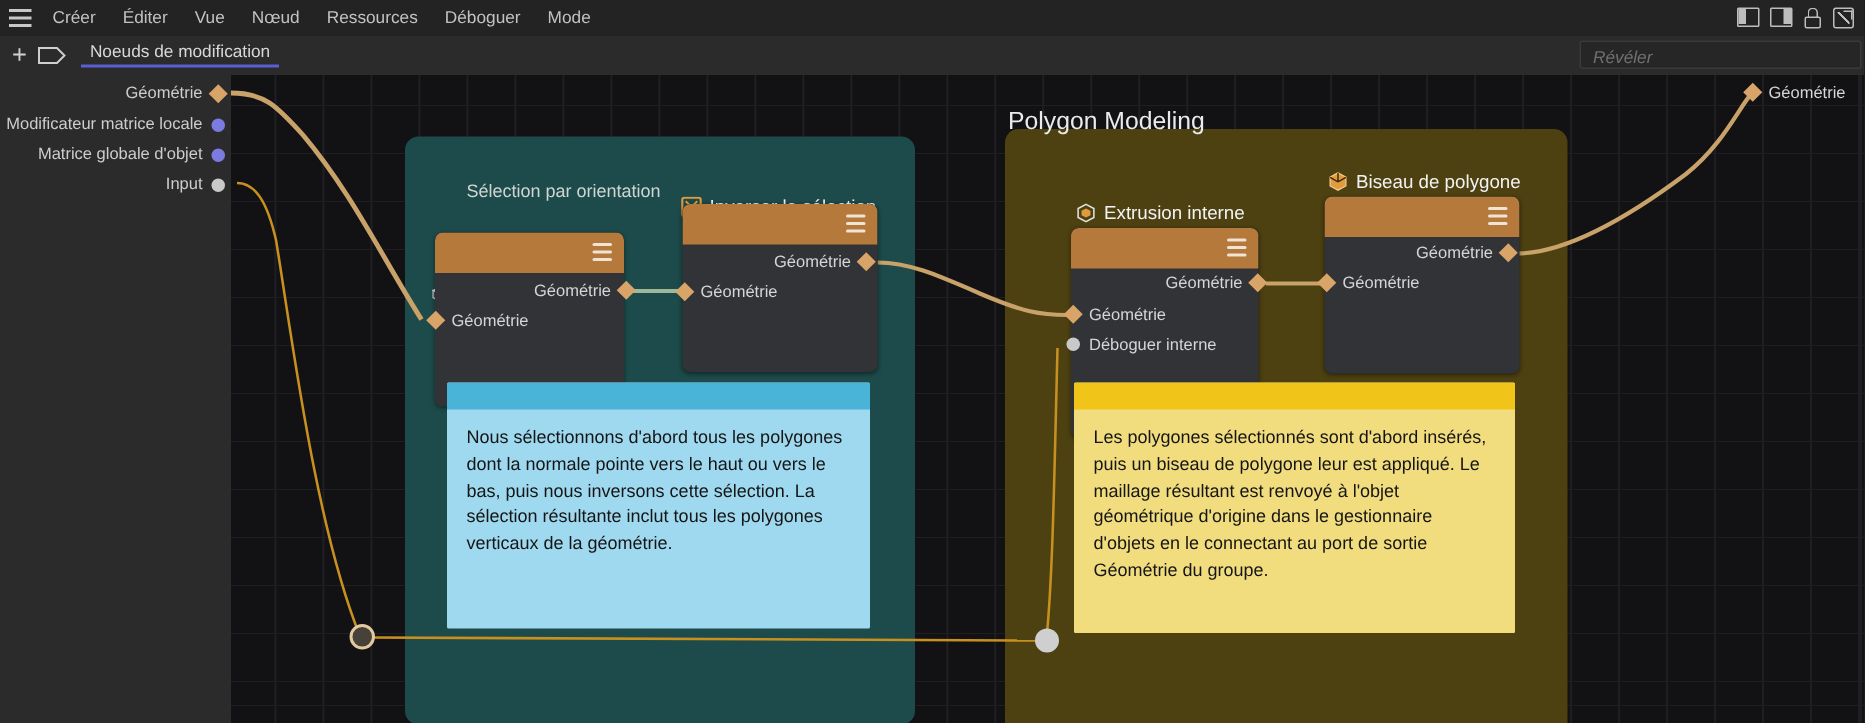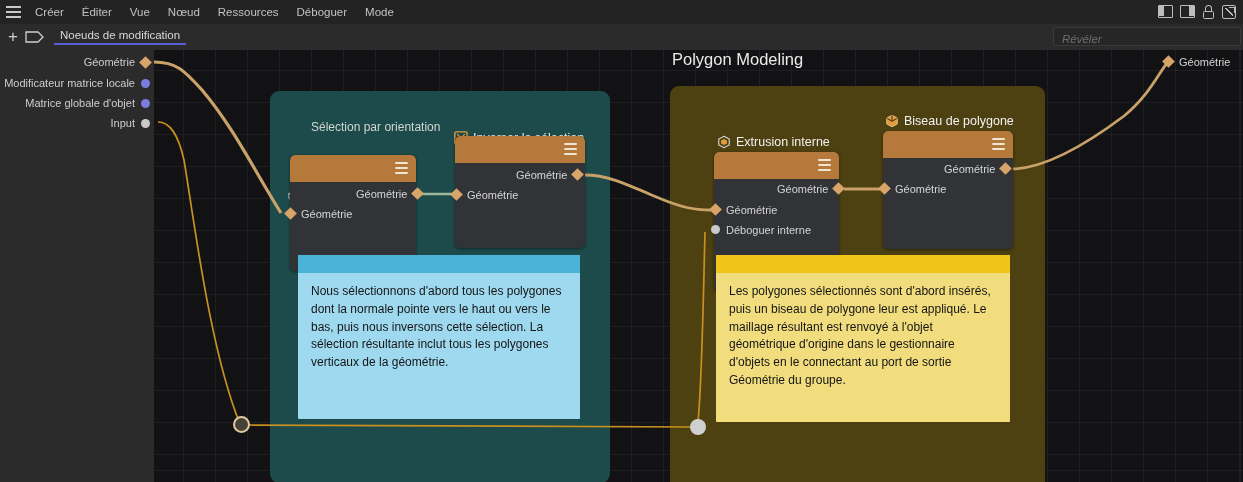--- a/index.html
+++ b/index.html
@@ -209,21 +209,21 @@
 
       <path d="M262,144 C280,144 288,144 306,144" stroke="#9fb79a" stroke-width="2.6" fill="none"></path>
 
       <path d="M431,125 C452,125 470,133 500,146 C528,158 540,160 557,160" stroke="#c8a268" stroke-width="2.8" fill="none"></path>
 
       <path d="M690,139 C702,139 714,139 726,139" stroke="#c8a268" stroke-width="2.8" fill="none"></path>
 
       <path d="M857,119 C890,119 930,96 970,66 C995,46 1005,22 1014,12" stroke="#c8a268" stroke-width="2.8" fill="none"></path>
     </svg>
 
-    <div class="group-title" style="left:518px;top:0;">Polygon Modeling</div>
+    <div class="group-title" style="left:518px;top:22px;">Polygon Modeling</div>
 
     <div class="pre-title" style="left:157px;top:70px;">Sélection par orientation</div>
     <div class="node-title" style="left:133px;top:139px;">
       <span style="display:inline-block;width:15px;height:15px;">
         <svg width="15" height="15" viewBox="0 0 16 16">
           <path d="M8 1.5 14.2 5 8 8.5 1.8 5z" fill="#e8e8e8" stroke="#cfcfcf" stroke-width="0.8"></path>
           <path d="M1.8 5v5l6.2 3.5V8.5z" fill="#3c4a52" stroke="#cfcfcf" stroke-width="0.8"></path>
           <path d="M14.2 5v5L8 13.5V8.5z" fill="#e09b3e" stroke="#cfcfcf" stroke-width="0.8"></path>
         </svg>
       </span>

